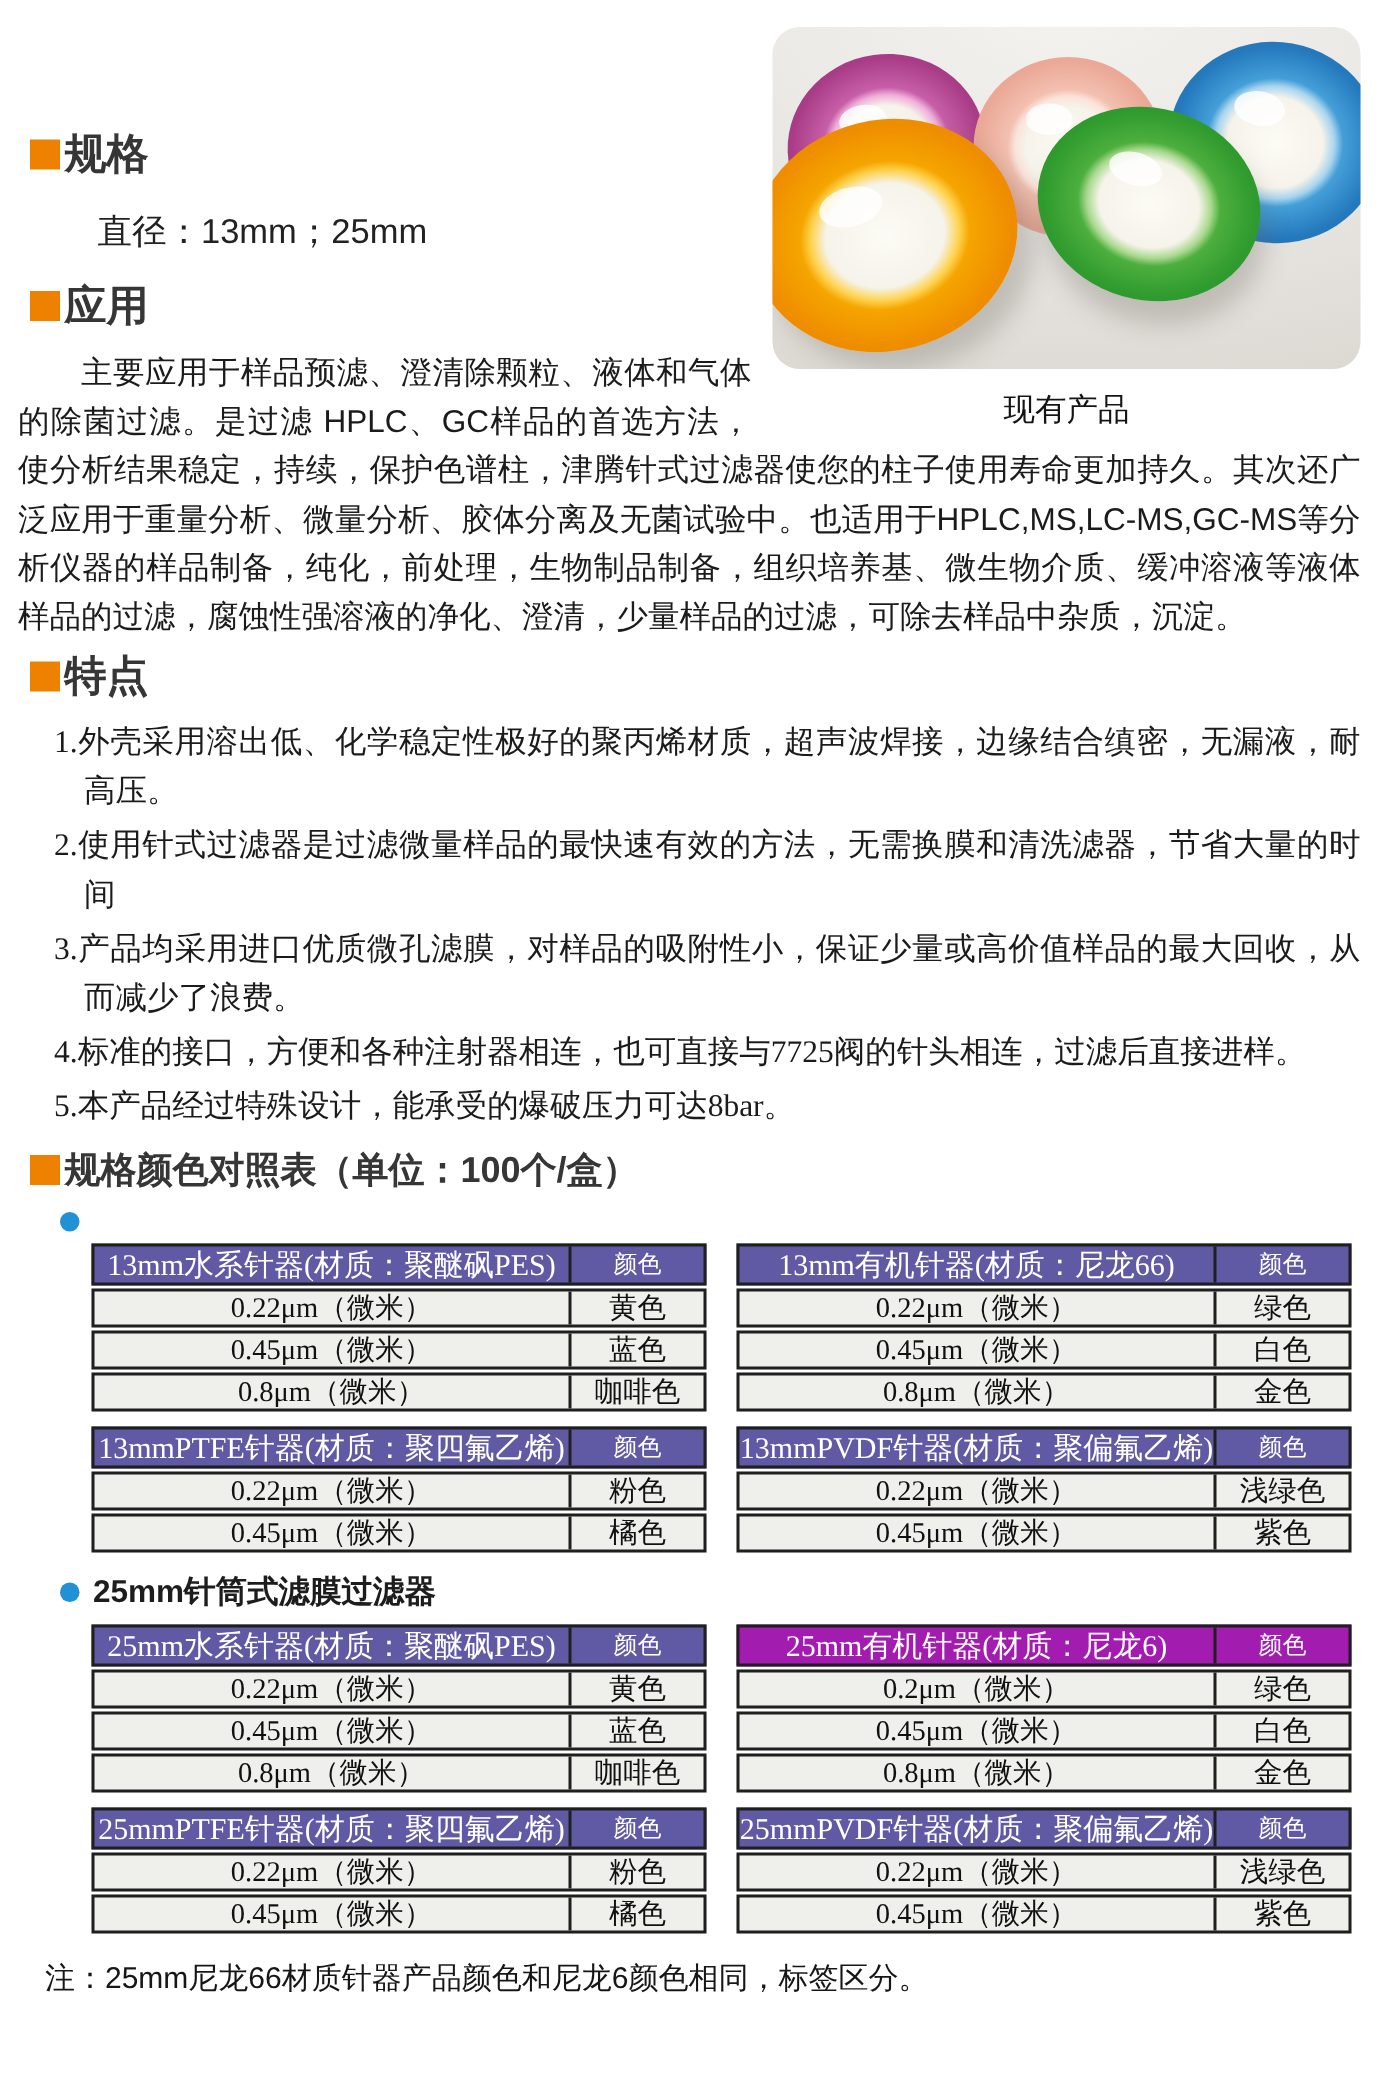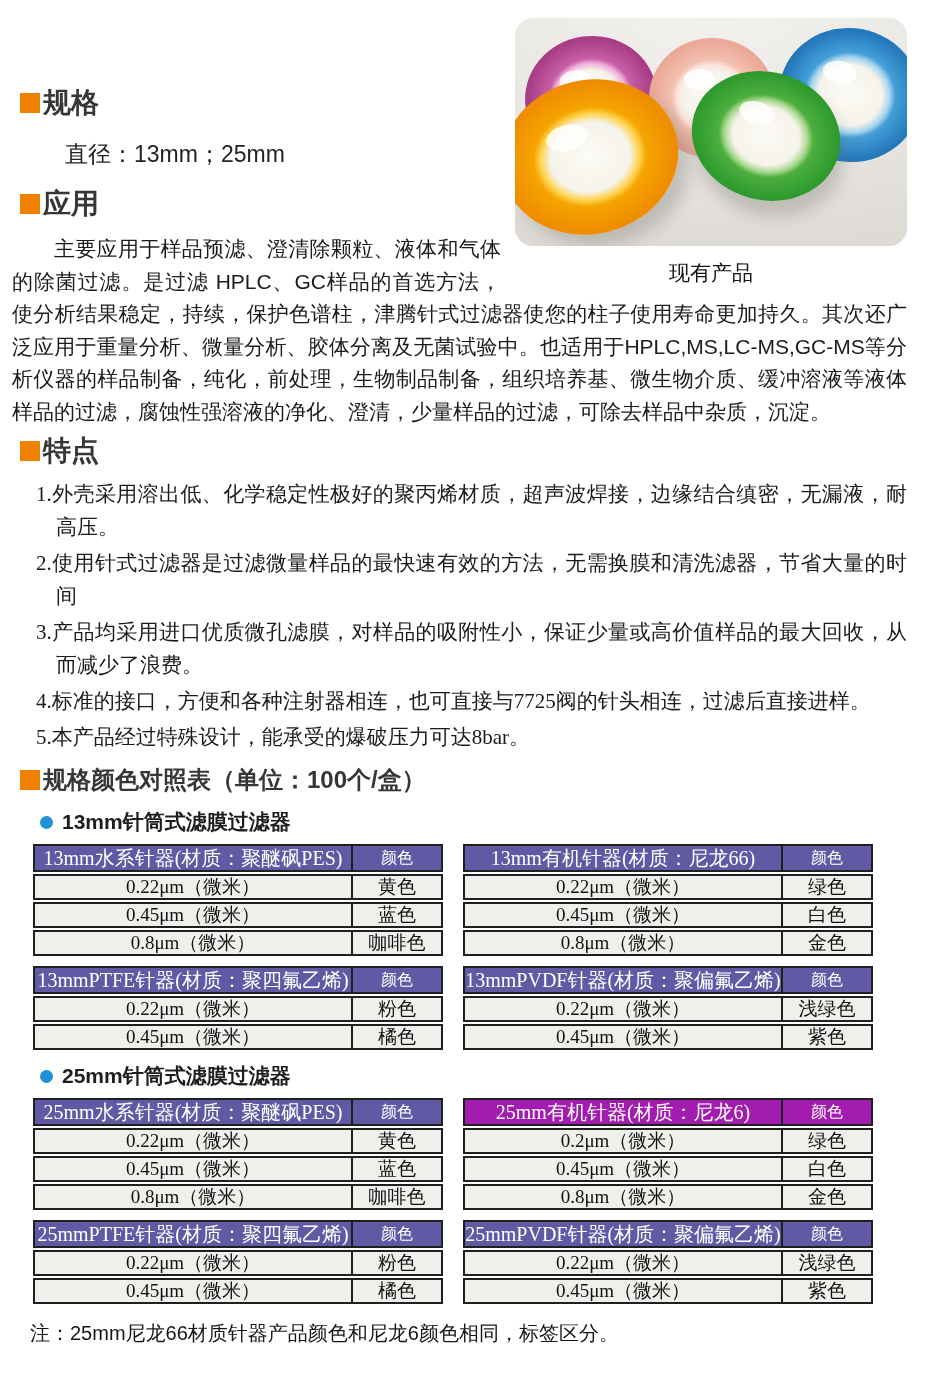--- a/index.html
+++ b/index.html
@@ -50,21 +50,21 @@
   .features{margin-top:8px;}
   .feat{
     margin-left:24px;padding-left:20px;text-indent:-20px;
     font-size:21px;line-height:33px;color:#1b1b1b;margin-top:3px;text-align:justify;font-family:Liberation Serif, serif;
   }
 
   
   .subsec{display:flex;align-items:center;gap:9px;margin:12px 0 8px 28px;font-size:21px;font-weight:700;color:#1d1d1d;}
   .dot{width:13px;height:13px;border-radius:50%;flex:0 0 13px;}
   .tables-grid{display:grid;grid-template-columns:410px 410px;column-gap:20px;row-gap:10px;margin-left:21px;}
-  .ftable{width:410px;}
+  .ftable{width:410px;margin-left:28px;}
   .frow{
     display:flex;box-sizing:border-box;border:2px solid #1f1f1f;margin-top:2px;height:26px;
     font-family:"Liberation Serif","DejaVu Serif",serif;
   }
   .frow:first-child{margin-top:0;height:28px;}
   .c-name{flex:1;display:flex;align-items:center;justify-content:center;
           border-right:2px solid #1f1f1f;font-size:19px;}
   .c-color{width:88px;display:flex;align-items:center;justify-content:center;font-size:19px;}
   .fhead{color:#ffffff;}
   .fhead .c-name{font-size:20px;border-right-color:#1f1f1f;}
@@ -116,21 +116,20 @@
     </div>
 
   <h2 class="sec-h h2 h-colors">
     <span class="sq accent-sq" style="background: rgb(238, 130, 0);"></span>
     <span>规格颜色对照表（单位：100个/盒）</span>
   </h2>
 
   <div id="table-groups">
       <div class="subsec">
         <span class="dot" style="background: rgb(33, 145, 214);"></span>
-        <span>13mm针筒式滤膜过滤器</span>
       </div>
       <div class="tables-grid">
         <div class="ftable">
           <div class="frow fhead" style="background: rgb(96, 90, 164); color: rgb(255, 255, 255);">
             <div class="c-name">13mm水系针器(材质：聚醚砜PES)</div>
             <div class="c-color">颜色</div>
           </div>
           <div class="frow fbody">
             <div class="c-name">0.22μm（微米）</div>
             <div class="c-color">黄色</div>

